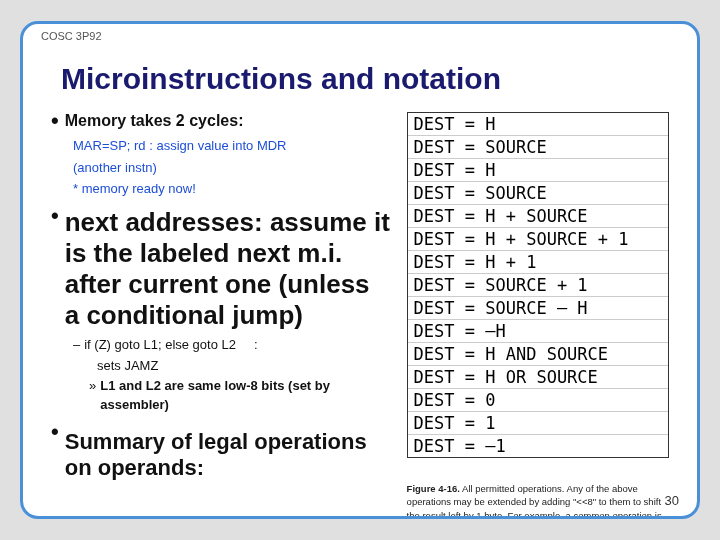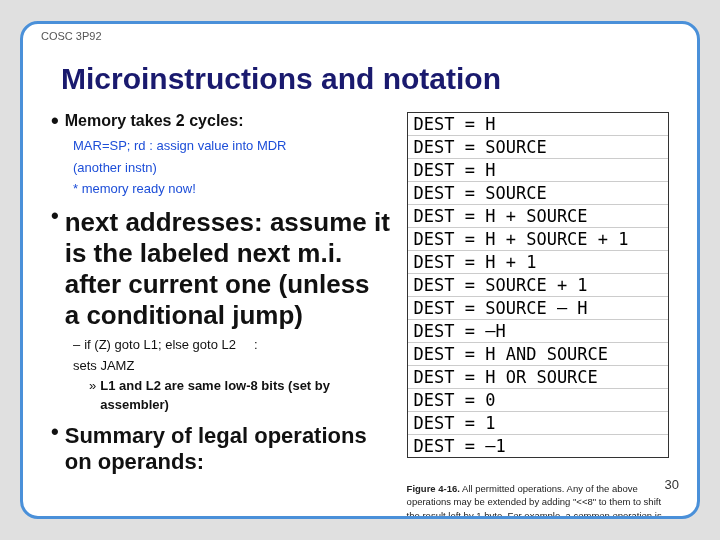--- a/index.html
+++ b/index.html
@@ -179,30 +179,31 @@
       line-height: 1.4;
       margin-top: 16px;
     }
 
     .figure-caption .fig-label {
       font-weight: bold;
     }
 
     .page-number {
       position: absolute;
-      bottom: 24px;
+      bottom: 8px;
       right: 18px;
       font-size: 13px;
       color: #333;
     }
 
     .bullet-summary {
       font-size: 22px;
       font-weight: bold;
       color: #111;
+      margin-top: 6px;
     }
   </style>
 </head>
 <body>
 
 <div class="slide">
   <span class="course-tag">COSC 3P92</span>
 
   <div class="slide-header">
     <div class="slide-title">Microinstructions and notation</div>
@@ -230,21 +231,21 @@
           <span class="bullet-next">next addresses: assume it is the labeled next m.i. after current one (unless a conditional jump)</span>
         </div>
         <div class="bullet-next-content">
           <div class="dash-item">
             <span class="dash">–</span>
             <span>
               <span>if (Z) goto L1; else goto L2</span>&nbsp;&nbsp;&nbsp;&nbsp;
               <span>:</span>
             </span>
           </div>
-          <div style="margin-left:0;">
+          <div style="margin-left:24px;">
             <span>sets JAMZ</span>
           </div>
           <div class="arrow-item">
             <span class="arrow">»</span>
             <span class="bold-text">L1 and L2 are same low-8 bits (set by assembler)</span>
           </div>
         </div>
       </div>
 
       <div class="bullet-section">

